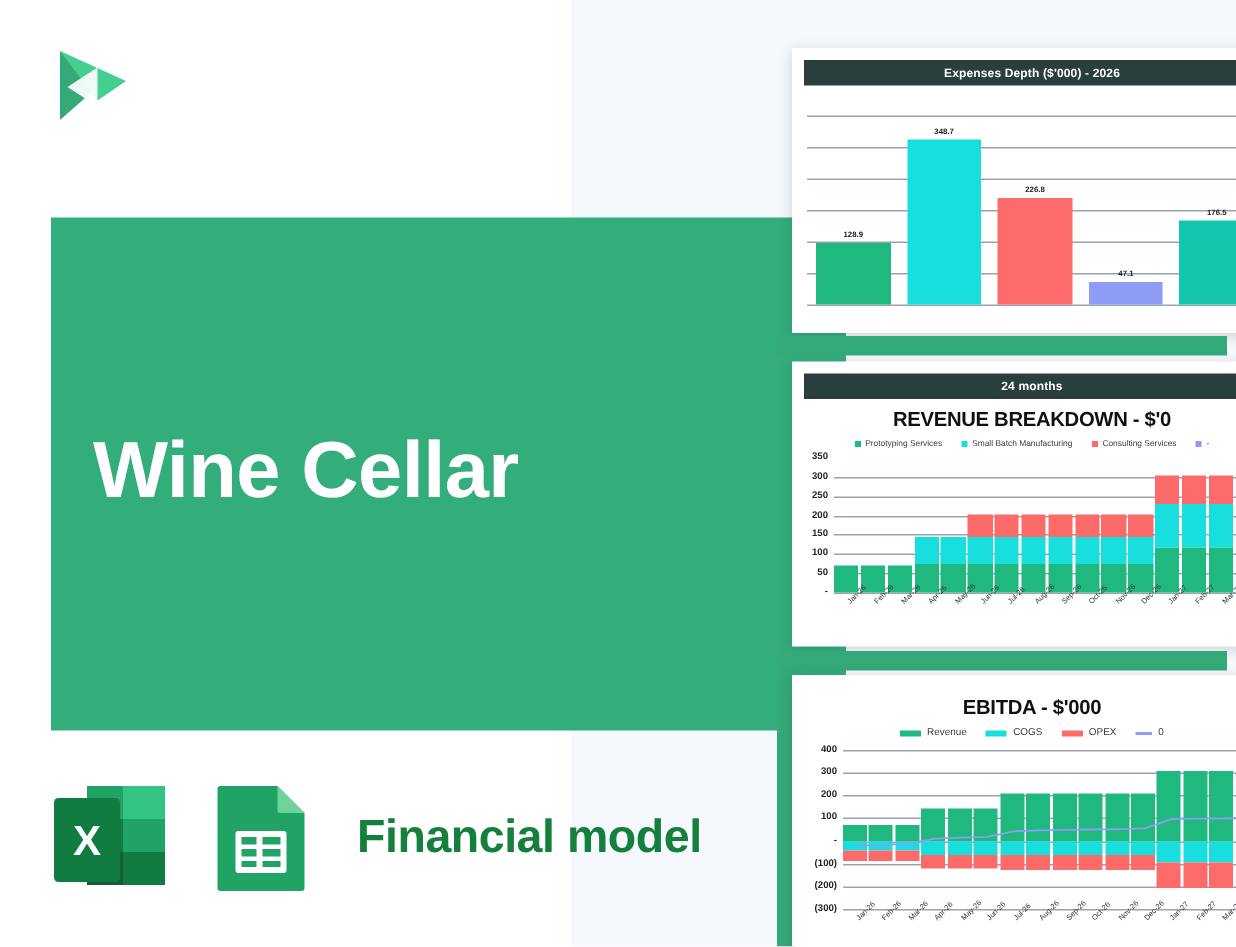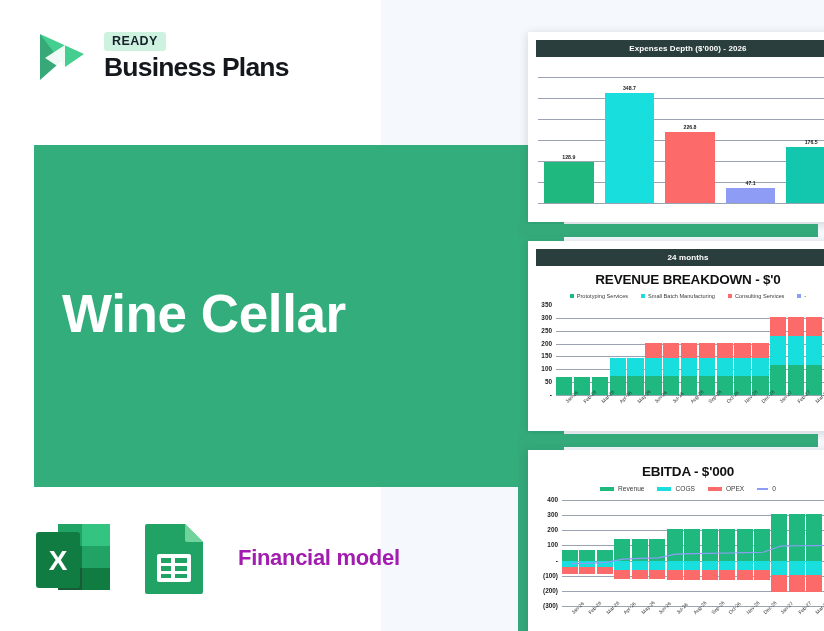--- a/index.html
+++ b/index.html
@@ -32,21 +32,21 @@
     background: #33ad7c;
   }
   .hero-title {
     position: absolute; left: 28px; top: 140px; font-size: 53px; font-weight: 700;
     color: #ffffff; letter-spacing: -.4px; line-height: 1.1; white-space: nowrap;
   }
 
   
   .footer { position: absolute; left: 32px; top: 518px; display: flex; align-items: center; gap: 17px; }
   .icon-excel, .icon-sheets { width: 84px; height: 80px; position: relative; flex: 0 0 auto; }
-  .footer-label { font-size: 22px; font-weight: 700; color: #a21caf; letter-spacing: -.3px; margin-left: 4px; }
+  .footer-label { font-size: 31px; font-weight: 700; color: #15803d; letter-spacing: -.3px; margin-left: 4px; }
 
   
   .card {
     position: absolute; background: #ffffff;
     box-shadow: 0 2px 9px rgba(22,40,60,.17);
     overflow: hidden;
   }
   .card-1 { left: 528px; top: 32px;  width: 320px; height: 190px; }
   .card-2 { left: 528px; top: 241px; width: 320px; height: 190px; }
   .card-3 { left: 528px; top: 450px; width: 320px; height: 195px; }
@@ -88,24 +88,20 @@
   <div class="bg-left"></div>
   <div class="bg-right"></div>
 
   <div class="logo-wrap">
     <div class="logo-mark">
       <svg width="56" height="58" viewBox="0 0 56 58">
         <path d="M6 6 L6 52 L31 30 Z" fill="#37a877"></path>
         <path d="M6 6 L50 26 L31 39 Z" fill="#44cf90"></path>
         <path d="M11 30 L31 17 L31 43 Z" fill="#ffffff" opacity=".92"></path>
       </svg>
-    </div>
-    <div class="logo-text">
-      <span class="ready-badge">READY</span>
-      <span class="brand-name">Business Plans</span>
     </div>
   </div>
 
   <div class="hero">
     <div class="hero-title">Wine Cellar</div>
   </div>
 
   <div class="footer">
     <div class="icon-excel">
       <svg width="84" height="80" viewBox="0 0 84 80">

